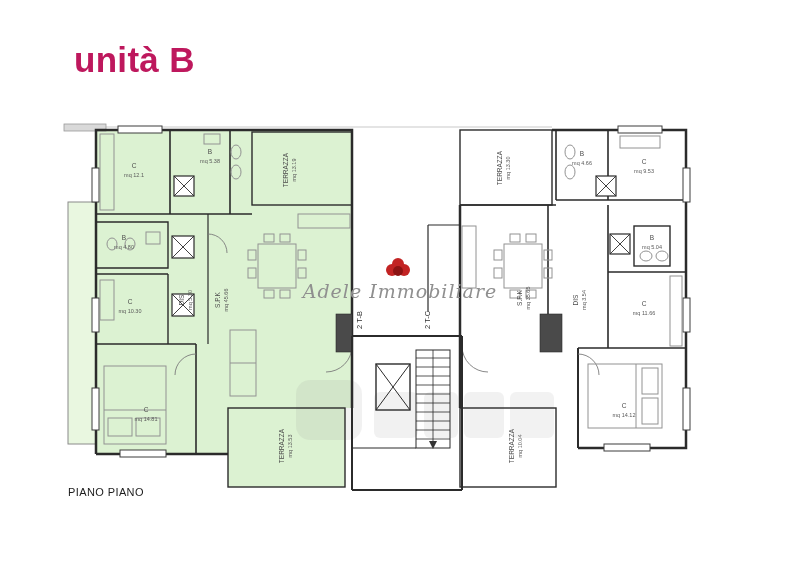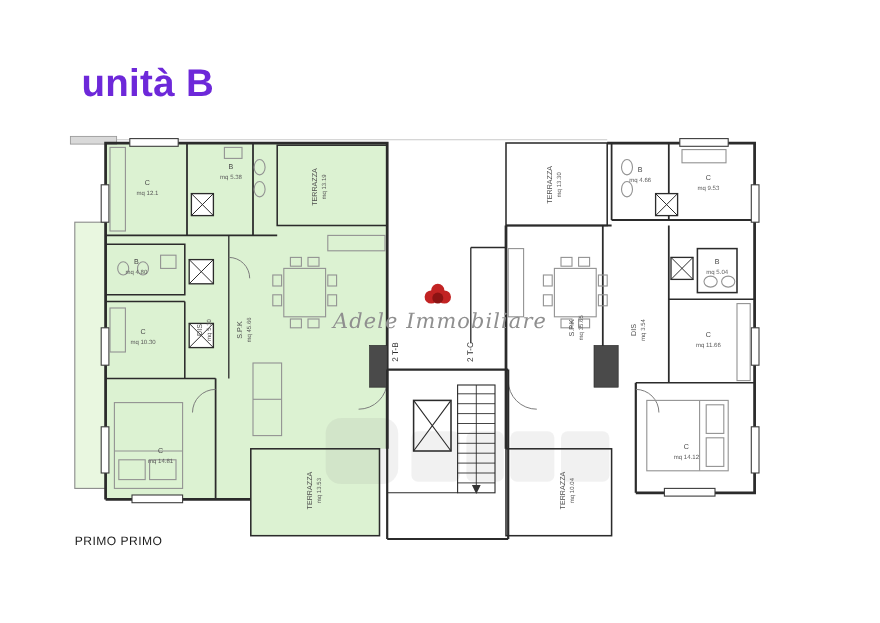--- a/index.html
+++ b/index.html
@@ -1,18 +1,18 @@
 <!DOCTYPE html>
 <html><head>
 <meta charset="utf-8">
 <style>
   html,body{margin:0;padding:0;background:#ffffff;}
   .canvas{position:relative;width:800px;height:566px;background:#ffffff;overflow:hidden;
           font-family:"Liberation Sans",sans-serif;}
-  .title{position:absolute;left:74px;top:56px;font-size:35px;font-weight:800;color:#6d28d9;letter-spacing:.3px;}
+  .title{position:absolute;left:74px;top:40px;font-size:35px;font-weight:800;color:#be185d;letter-spacing:.3px;}
   .floor{position:absolute;left:68px;top:486px;font-size:11px;color:#1c1c1c;letter-spacing:.4px;}
   svg{position:absolute;left:0;top:0;}
   svg text{font-family:"Liberation Sans",sans-serif;fill:#4b4b4b;}
   .rl{font-size:6.5px;text-anchor:middle;}
   .rs{font-size:5.5px;text-anchor:middle;fill:#5a5a5a;}
   .sl{font-size:7.5px;text-anchor:middle;fill:#2e2e2e;}
   .brand{font-family:"DejaVu Serif",serif;font-style:italic;font-size:19px;fill:#8f8f8f;
          text-anchor:middle;letter-spacing:1px;}
   .w{stroke:#2b2b2b;fill:none;}
   .furn{stroke:#929292;fill:none;stroke-width:1;}
@@ -21,21 +21,21 @@
   .shaft{fill:#ffffff;stroke:#2b2b2b;stroke-width:1.2;}
   .shx{stroke:#2b2b2b;stroke-width:.9;fill:none;}
   .dark{fill:#4a4a4a;stroke:#2b2b2b;stroke-width:.6;}
 </style>
 </head>
 <body>
 
 <div class="canvas">
 
   <div class="title">unità B</div>
-  <div class="floor">PRIMO PRIMO</div>
+  <div class="floor">PIANO PIANO</div>
 
   <svg width="800" height="566" viewBox="0 0 800 566">
 
     <g>
       <polygon points="96,130 352,130 352,408 345,408 345,487 228,487 228,454 96,454" fill="#dcf2d2"></polygon>
       <rect x="68" y="202" width="28" height="242" stroke="#8a8a8a" stroke-width="1" fill="#e9f7e0"></rect>
     </g>
 
     <g opacity="0.10" fill="#808080">
       <rect x="296" y="380" width="66" height="60" rx="14"></rect>

